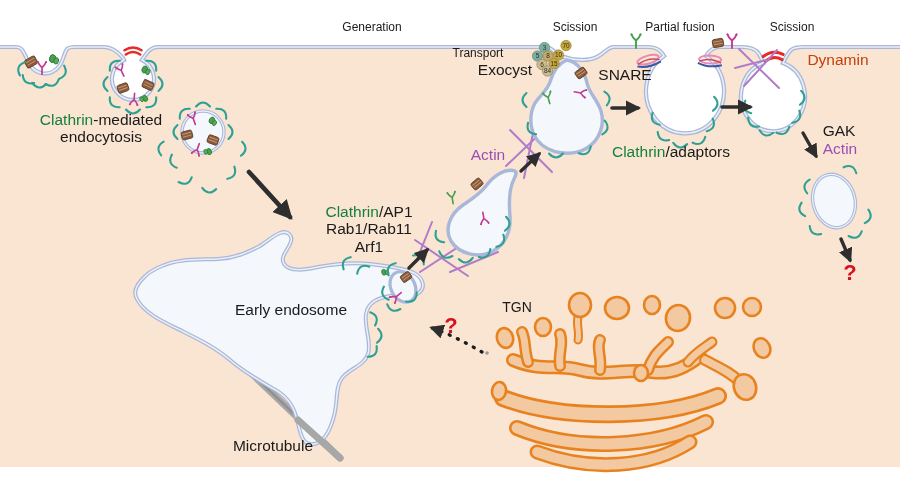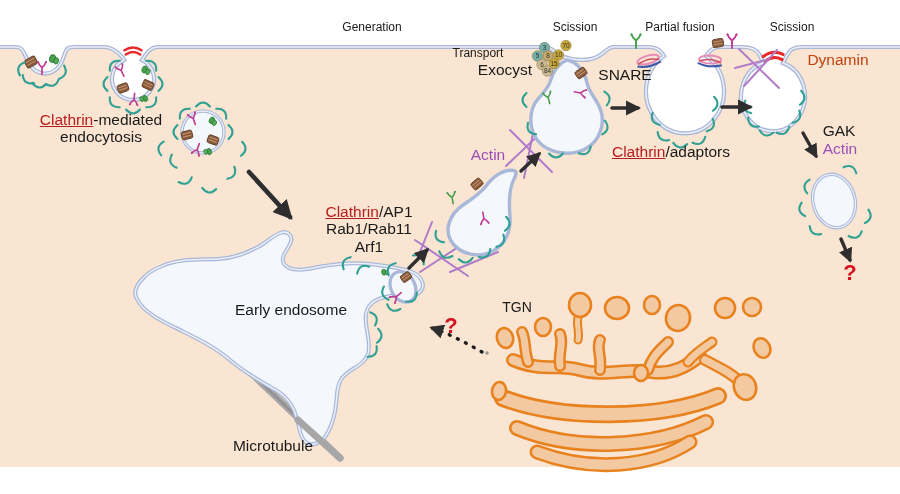--- a/index.html
+++ b/index.html
@@ -2,21 +2,21 @@
 <html><head>
 <meta charset="utf-8">
 <style>
   html,body{margin:0;padding:0;background:#fff;}
   #canvas{position:relative;width:900px;height:494px;background:#ffffff;overflow:hidden;
           font-family:"Liberation Sans", sans-serif;}
   #scene{position:absolute;left:0;top:0;}
   .lbl{position:absolute;font-size:15.5px;color:#1a1a1a;white-space:nowrap;
        transform:translateX(-50%);line-height:1.12;text-align:center;}
   .stage{font-size:12px;}
-  .teal{color:#b91c1c;text-decoration:underline;}
+  .teal{color:#15803d;}
   .purple{color:#9A4FB5;}
   .red{color:#c2410c;}
   .qmark{font-size:22px;font-weight:bold;color:#D6101E;}
 </style>
 </head>
 <body>
 
 <div id="canvas">
 
 <svg id="scene" width="900" height="494" viewBox="0 0 900 494">

